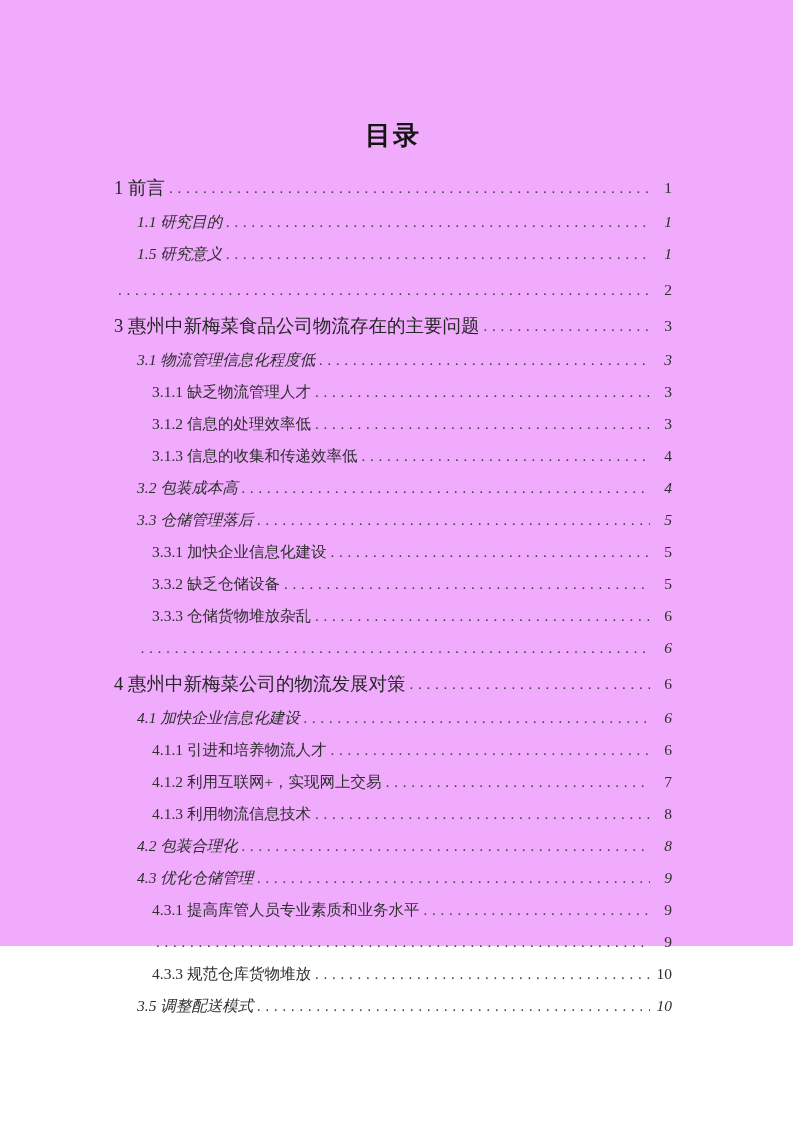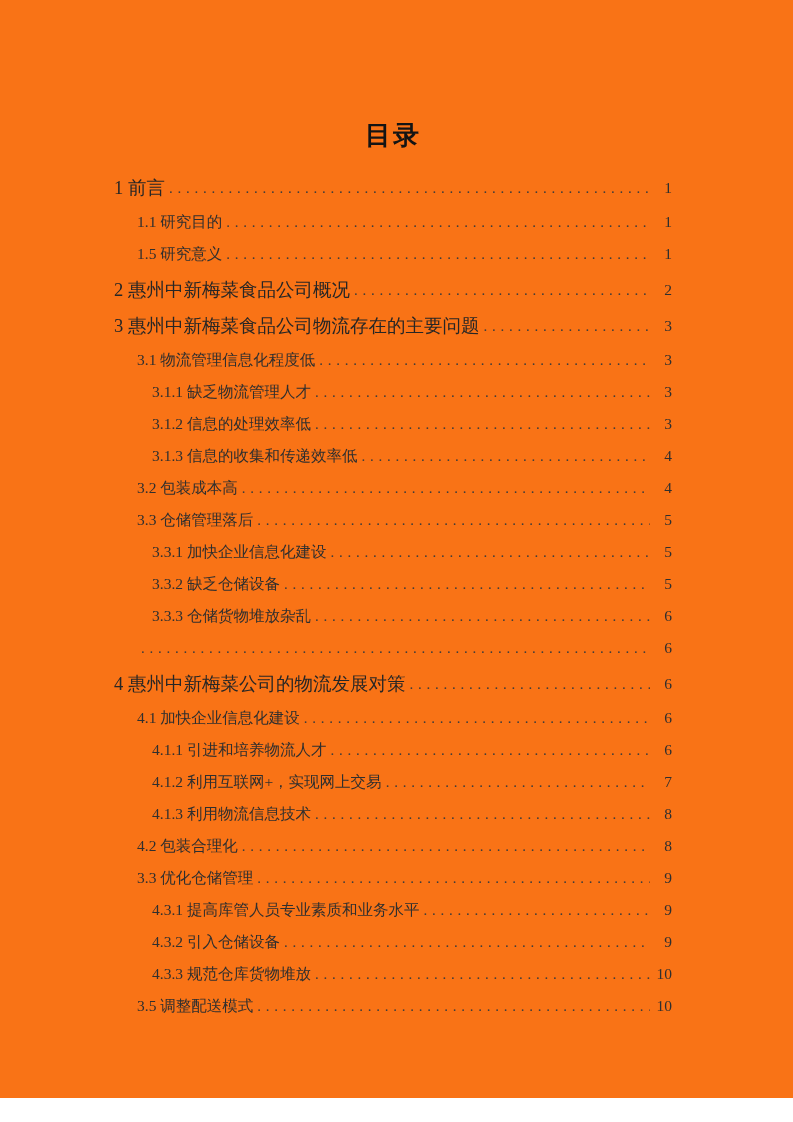--- a/index.html
+++ b/index.html
@@ -10,22 +10,22 @@
   body {
     width: 793px;
     height: 1122px;
     overflow: hidden;
     font-family: "Liberation Serif", "DejaVu Serif", serif;
     color: #2f2f2f;
   }
   .page {
     box-sizing: border-box;
     width: 793px;
-    height: 1098px;
-    background: #f97316;
+    height: 946px;
+    background: #f0abfc;
     padding: 118px 121px 0 114px;
   }
   .toc-title {
     margin: 0 0 20px 0;
     height: 34px;
     line-height: 34px;
     text-align: center;
     font-size: 26px;
     font-weight: bold;
     letter-spacing: 2px;
@@ -41,21 +41,21 @@
     height: 32px;
     line-height: 32px;
     font-size: 15.5px;
     cursor: default;
   }
   .row.lvl1 {
     font-size: 18.5px;
     margin: 4px 0 2px 0;
     color: #262626;
   }
-  .row.lvl2 { padding-left: 23px; }
+  .row.lvl2 { padding-left: 23px; font-style: italic; }
   .row.lvl3 { padding-left: 38px; }
   .lbl {
     white-space: pre;
     flex: 0 0 auto;
   }
   .leader {
     flex: 1 1 auto;
     overflow: hidden;
     white-space: nowrap;
     font-size: 15px;
@@ -86,21 +86,20 @@
         <span class="lbl">1.1 研究目的</span>
         <span class="leader">. . . . . . . . . . . . . . . . . . . . . . . . . . . . . . . . . . . . . . . . . . . . . . . . . . . . . . . . . . . . . . . . . . . . . . . . . . . . . . . . . . . . . . . . . . . . . . . . . . . . . . . . . . . . . . . . . . . . . . . . . . . . . . . . . . . . . . . . . . . . . . . . . . . . . . . . . . . . . . . . </span>
         <span class="pg">1</span>
       </div>
       <div class="row lvl2">
         <span class="lbl">1.5 研究意义</span>
         <span class="leader">. . . . . . . . . . . . . . . . . . . . . . . . . . . . . . . . . . . . . . . . . . . . . . . . . . . . . . . . . . . . . . . . . . . . . . . . . . . . . . . . . . . . . . . . . . . . . . . . . . . . . . . . . . . . . . . . . . . . . . . . . . . . . . . . . . . . . . . . . . . . . . . . . . . . . . . . . . . . . . . . </span>
         <span class="pg">1</span>
       </div>
       <div class="row lvl1">
-        <span class="lbl">2 惠州中新梅菜食品公司概况</span>
         <span class="leader">. . . . . . . . . . . . . . . . . . . . . . . . . . . . . . . . . . . . . . . . . . . . . . . . . . . . . . . . . . . . . . . . . . . . . . . . . . . . . . . . . . . . . . . . . . . . . . . . . . . . . . . . . . . . . . . . . . . . . . . . . . . . . . . . . . . . . . . . . . . . . . . . . . . . . . . . . . . . . . . . </span>
         <span class="pg">2</span>
       </div>
       <div class="row lvl1">
         <span class="lbl">3 惠州中新梅菜食品公司物流存在的主要问题</span>
         <span class="leader">. . . . . . . . . . . . . . . . . . . . . . . . . . . . . . . . . . . . . . . . . . . . . . . . . . . . . . . . . . . . . . . . . . . . . . . . . . . . . . . . . . . . . . . . . . . . . . . . . . . . . . . . . . . . . . . . . . . . . . . . . . . . . . . . . . . . . . . . . . . . . . . . . . . . . . . . . . . . . . . . </span>
         <span class="pg">3</span>
       </div>
       <div class="row lvl2">
         <span class="lbl">3.1 物流管理信息化程度低</span>
@@ -175,31 +174,30 @@
         <span class="lbl">4.1.3 利用物流信息技术</span>
         <span class="leader">. . . . . . . . . . . . . . . . . . . . . . . . . . . . . . . . . . . . . . . . . . . . . . . . . . . . . . . . . . . . . . . . . . . . . . . . . . . . . . . . . . . . . . . . . . . . . . . . . . . . . . . . . . . . . . . . . . . . . . . . . . . . . . . . . . . . . . . . . . . . . . . . . . . . . . . . . . . . . . . . </span>
         <span class="pg">8</span>
       </div>
       <div class="row lvl2">
         <span class="lbl">4.2 包装合理化</span>
         <span class="leader">. . . . . . . . . . . . . . . . . . . . . . . . . . . . . . . . . . . . . . . . . . . . . . . . . . . . . . . . . . . . . . . . . . . . . . . . . . . . . . . . . . . . . . . . . . . . . . . . . . . . . . . . . . . . . . . . . . . . . . . . . . . . . . . . . . . . . . . . . . . . . . . . . . . . . . . . . . . . . . . . </span>
         <span class="pg">8</span>
       </div>
       <div class="row lvl2">
-        <span class="lbl">3.3 优化仓储管理</span>
+        <span class="lbl">4.3 优化仓储管理</span>
         <span class="leader">. . . . . . . . . . . . . . . . . . . . . . . . . . . . . . . . . . . . . . . . . . . . . . . . . . . . . . . . . . . . . . . . . . . . . . . . . . . . . . . . . . . . . . . . . . . . . . . . . . . . . . . . . . . . . . . . . . . . . . . . . . . . . . . . . . . . . . . . . . . . . . . . . . . . . . . . . . . . . . . . </span>
         <span class="pg">9</span>
       </div>
       <div class="row lvl3">
         <span class="lbl">4.3.1 提高库管人员专业素质和业务水平</span>
         <span class="leader">. . . . . . . . . . . . . . . . . . . . . . . . . . . . . . . . . . . . . . . . . . . . . . . . . . . . . . . . . . . . . . . . . . . . . . . . . . . . . . . . . . . . . . . . . . . . . . . . . . . . . . . . . . . . . . . . . . . . . . . . . . . . . . . . . . . . . . . . . . . . . . . . . . . . . . . . . . . . . . . . </span>
         <span class="pg">9</span>
       </div>
       <div class="row lvl3">
-        <span class="lbl">4.3.2 引入仓储设备</span>
         <span class="leader">. . . . . . . . . . . . . . . . . . . . . . . . . . . . . . . . . . . . . . . . . . . . . . . . . . . . . . . . . . . . . . . . . . . . . . . . . . . . . . . . . . . . . . . . . . . . . . . . . . . . . . . . . . . . . . . . . . . . . . . . . . . . . . . . . . . . . . . . . . . . . . . . . . . . . . . . . . . . . . . . </span>
         <span class="pg">9</span>
       </div>
       <div class="row lvl3">
         <span class="lbl">4.3.3 规范仓库货物堆放</span>
         <span class="leader">. . . . . . . . . . . . . . . . . . . . . . . . . . . . . . . . . . . . . . . . . . . . . . . . . . . . . . . . . . . . . . . . . . . . . . . . . . . . . . . . . . . . . . . . . . . . . . . . . . . . . . . . . . . . . . . . . . . . . . . . . . . . . . . . . . . . . . . . . . . . . . . . . . . . . . . . . . . . . . . . </span>
         <span class="pg">10</span>
       </div>
       <div class="row lvl2">
         <span class="lbl">3.5 调整配送模式</span>

